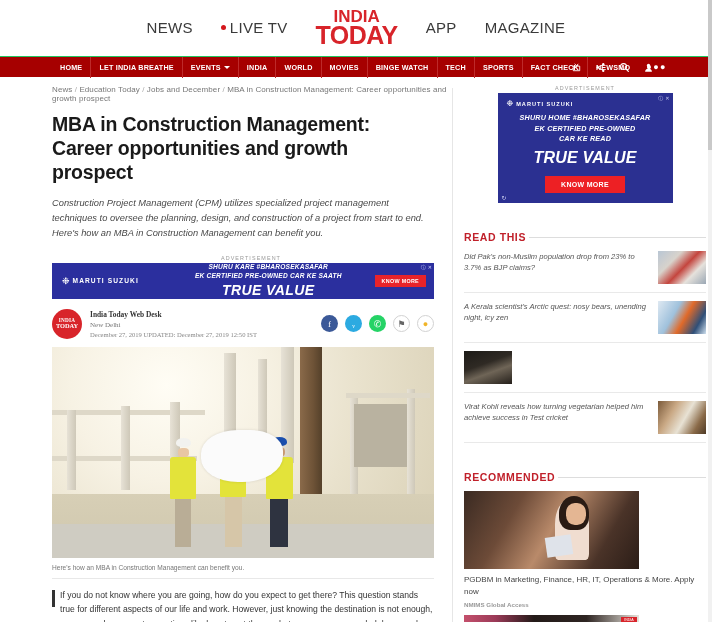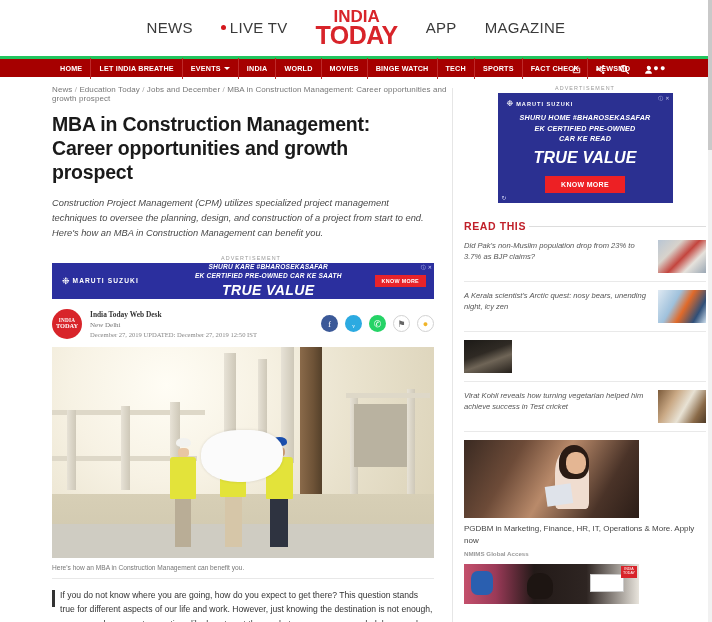--- a/index.html
+++ b/index.html
@@ -33,21 +33,21 @@
     font-family:"Liberation Sans", sans-serif; font-weight:700;
     letter-spacing:-0.5px; cursor:pointer;
   }
   .logo .l1 { font-size:17px; display:block; letter-spacing:0px;}
   .logo .l2 { font-size:25px; display:block; }
 
   
   .rednav {
     height: 21px; background:#a60000;
     display:flex; align-items:center;
-    border-top:3px solid #22c55e;
+    border-top:1px solid #22c55e;
     position:relative;
   }
   .rednav-inner { display:flex; align-items:center; margin-left:52px; height:21px; }
   .rednav-item {
     font-size: 7.2px; color:#fff; font-weight:700; letter-spacing:.2px;
     padding: 0 8px; height:21px; display:flex; align-items:center;
     border-left:1px solid #bd2a2a; white-space:nowrap; cursor:pointer;
     text-transform:uppercase;
   }
   .rednav-item:first-child { border-left:none; padding-left:8px;}
@@ -160,21 +160,21 @@
   .sa-ms { position:absolute; top:6px; left:9px; display:flex; align-items:center; gap:3px;}
   .sa-ms-t { color:#fff; font-size:5.6px; font-weight:700; letter-spacing:1px;}
   .sa-lines { color:#fff; text-align:center; font-size:7.2px; font-style:italic; font-weight:700;
               line-height:1.45; margin-top:10px; letter-spacing:.2px;}
   .sa-tv { color:#fff; font-size:16px; font-weight:700; font-style:italic; margin-top:4px; letter-spacing:.2px;}
   .sa-cta { background:#ed2024; color:#fff; font-size:7px; font-weight:700;
             padding:5px 16px; margin-top:9px; letter-spacing:.3px;}
   .sa-close { position:absolute; right:3px; top:2px; font-size:5px; color:#c9cdf0; display:flex; gap:2px;}
   .sa-refresh { position:absolute; left:4px; bottom:2px; font-size:6px; color:#ccd0f2;}
 
-  .sec-head { display:flex; align-items:center; gap:3px; margin:17px 0 0 0; padding:0 6px;}
+  .sec-head { display:flex; align-items:center; gap:3px; margin:28px 0 0 0; padding:0 6px;}
   .sec-title { font-size:10.5px; font-weight:700; color:#c0202a; letter-spacing:.6px;
                text-transform:uppercase; white-space:nowrap;}
   .sec-rule { flex:1; height:1px; background:#ddd; }
 
   .read-list { padding:0 6px; }
   .read-item { display:flex; gap:8px; padding:8px 0; border-bottom:1px solid #e9e9e9;
                cursor:pointer; align-items:flex-start;}
   .read-item:last-child { border-bottom:1px solid #e9e9e9; }
   .read-txt { font-size:7.6px; line-height:1.45; color:#555; flex:1;font-style:italic;}
   .read-thumb { width:48px; height:33px; flex:none; overflow:hidden; position:relative;}
@@ -428,20 +428,24 @@
           </div>
           <div class="read-item">
             <div class="read-thumb" style="background:linear-gradient(160deg,#1c1a17 0%,#2f2a24 40%,#6f6557 62%,#241f1a 100%);"></div>
           </div>
           <div class="read-item">
             <div class="read-txt">Virat Kohli reveals how turning vegetarian helped him achieve success in Test cricket</div>
             <div class="read-thumb" style="background:linear-gradient(120deg,#7b5a3a 0%,#c9a884 30%,#e8e2d4 55%,#8a6a48 80%,#4e3a26 100%);"></div>
           </div>
         </div>
 
+      <div class="sec-head">
+        <span class="sec-title">RECOMMENDED</span>
+        <span class="sec-rule"></span>
+      </div>
       <div class="rec-block">
         <div class="rec-img" style="background:linear-gradient(120deg,#3a2a22 0%,#6d4b38 28%,#b98a6a 50%,#4a3328 78%,#2b1d17 100%);">
           <div style="position:absolute;left:52%;top:12%;width:34px;height:60px;background:#f0ddd0;border-radius:40% 40% 10% 10%;"></div>
           <div style="position:absolute;left:54%;top:6%;width:30px;height:34px;background:#2a1b14;border-radius:50% 50% 38% 38%;"></div>
           <div style="position:absolute;left:58%;top:16%;width:20px;height:22px;background:#e4b693;border-radius:44%;"></div>
           <div style="position:absolute;left:47%;top:58%;width:26px;height:20px;background:#dfe3ea;transform:rotate(-8deg);"></div>
         </div>
         <div class="rec-title">PGDBM in Marketing, Finance, HR, IT, Operations &amp; More. Apply now</div>
         <div class="rec-src">NMIMS Global Access</div>
 

